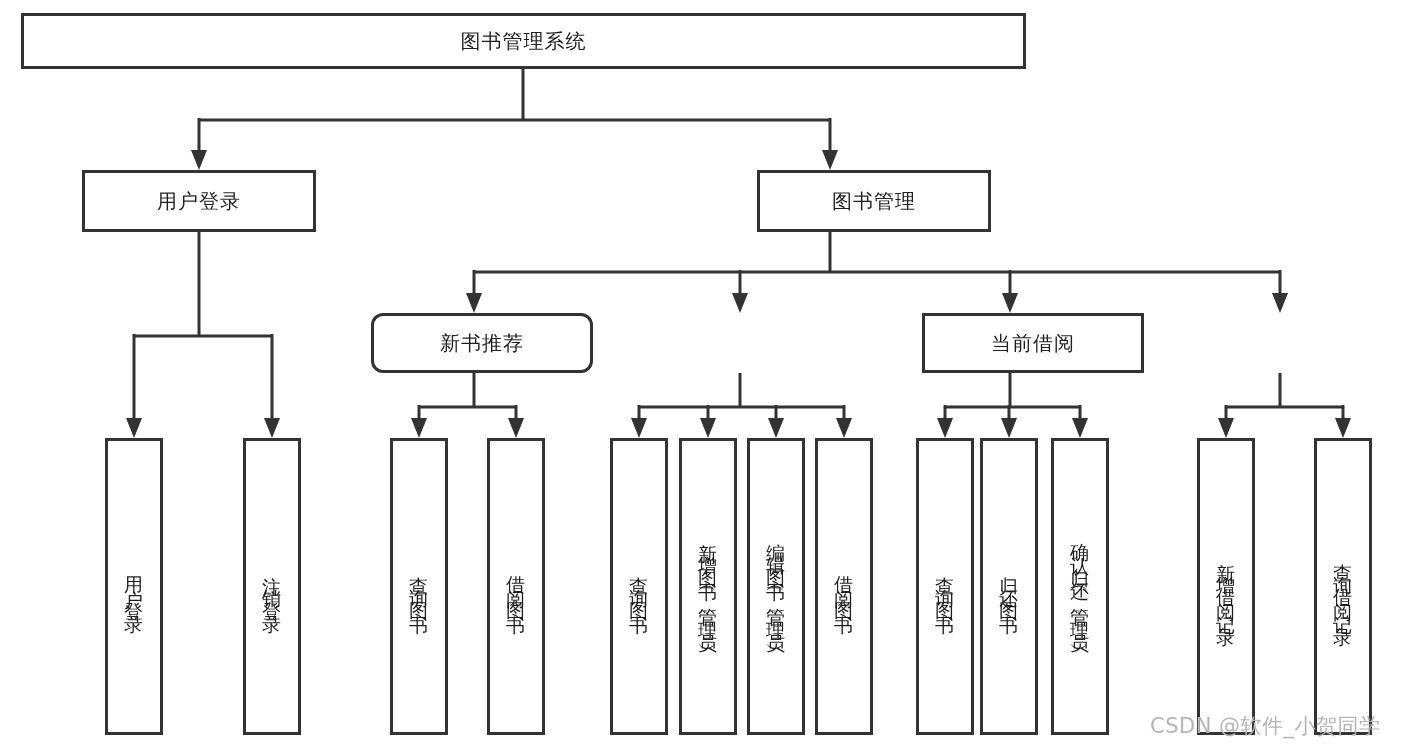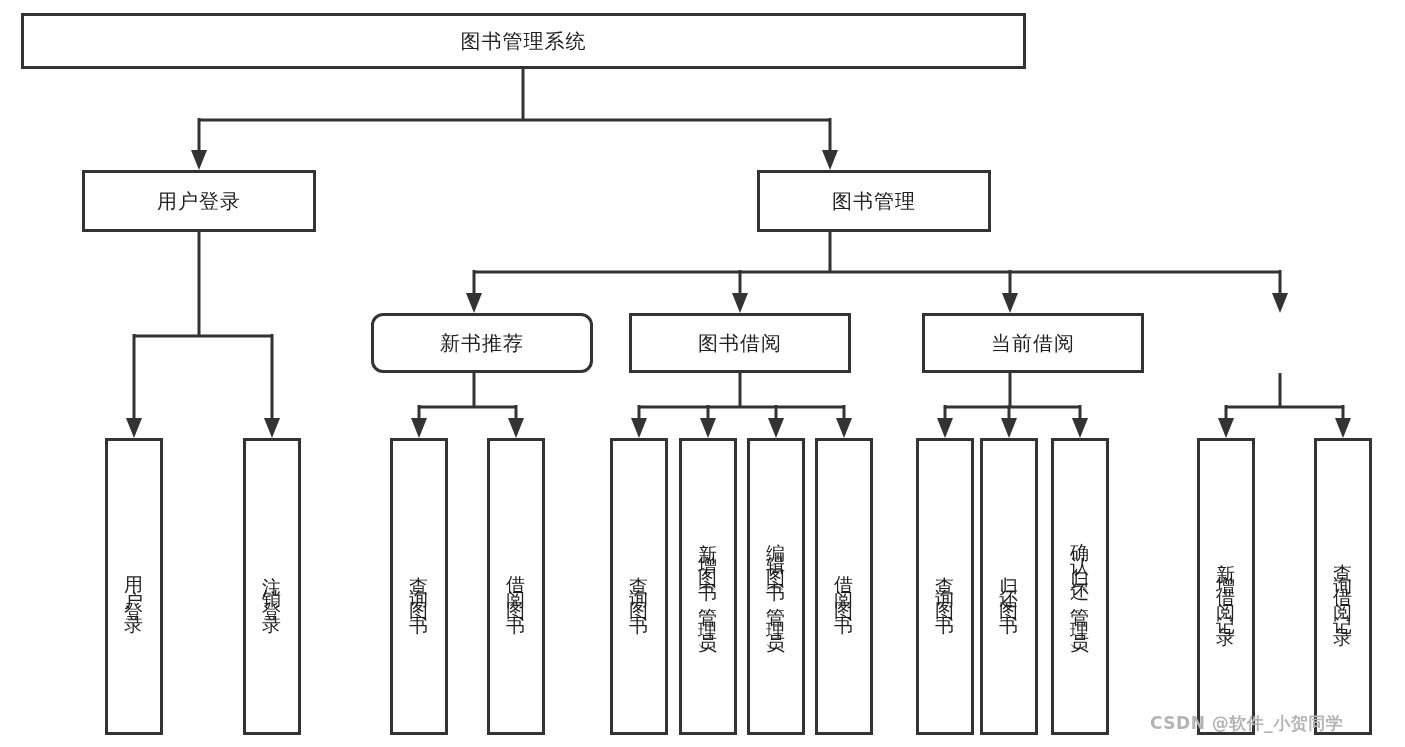--- a/index.html
+++ b/index.html
@@ -43,25 +43,24 @@
     font-size: 19px;
     letter-spacing: 13px;
     line-height: 1;
     white-space: nowrap;
   }
   .watermark {
     position: absolute;
     left: 1150px;
     top: 712px;
     z-index: 3;
-    font-size: 17px;
+    font-size: 21px;
     color: #b4b4b4;
     letter-spacing: 0.5px;
     white-space: nowrap;
-    font-weight: bold;
   }
 </style>
 </head>
 <body>
 
 <div class="stage">
 
   <svg class="connectors" viewBox="0 0 1405 747" xmlns="http://www.w3.org/2000/svg">
     <g stroke="#333333" stroke-width="3" fill="none">
       <path d="M523,69 V120"></path>
@@ -149,23 +148,20 @@
   <div class="node lvl2 hbox" style="left:82px;">
     <span>用户登录</span>
   </div>
   <div class="node lvl2 hbox" style="left:713px;margin-left:44px;">
     <span>图书管理</span>
   </div>
 
   <div class="node lvl3 hbox" style="left:371px;border-radius:12px;">
     <span>新书推荐</span>
   </div>
-  <div class="node lvl3 hbox" style="left:629px;">
-    <span>图书借阅</span>
-  </div>
   <div class="node lvl3 hbox" style="left:922px;">
     <span>当前借阅</span>
   </div>
 
   <div class="node leaf" style="left:105px;">
     <span class="vtext">用户登录</span>
   </div>
   <div class="node leaf" style="left:243px;">
     <span class="vtext">注销登录</span>
   </div>

